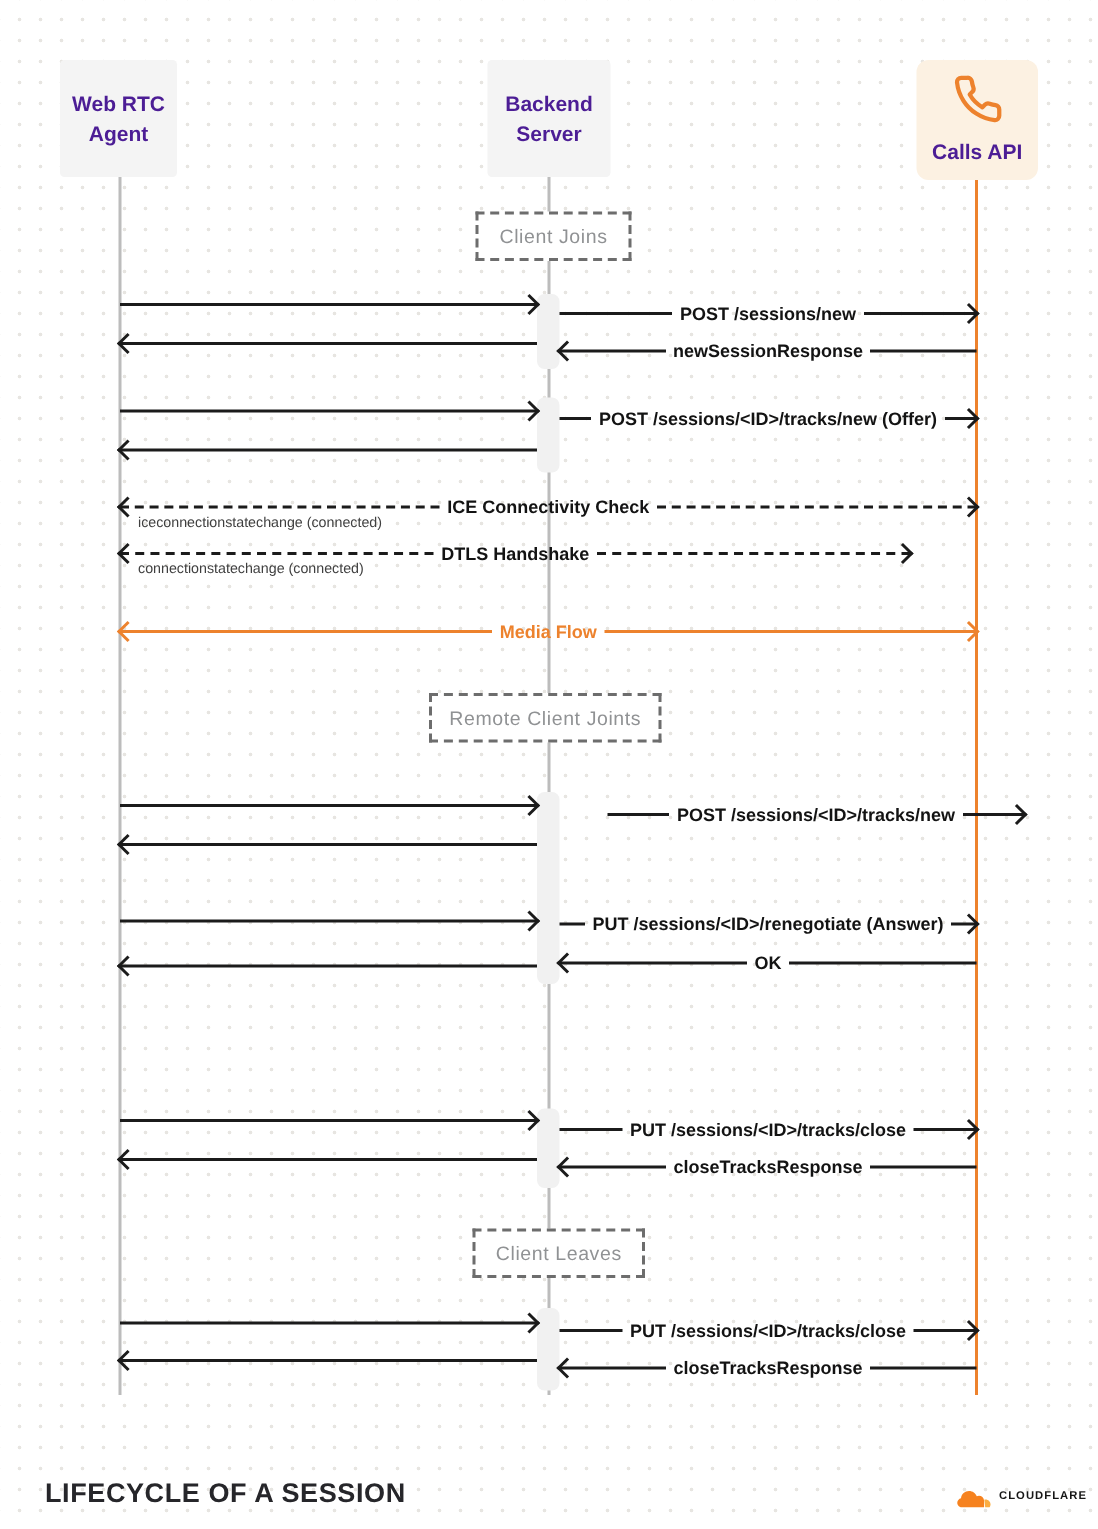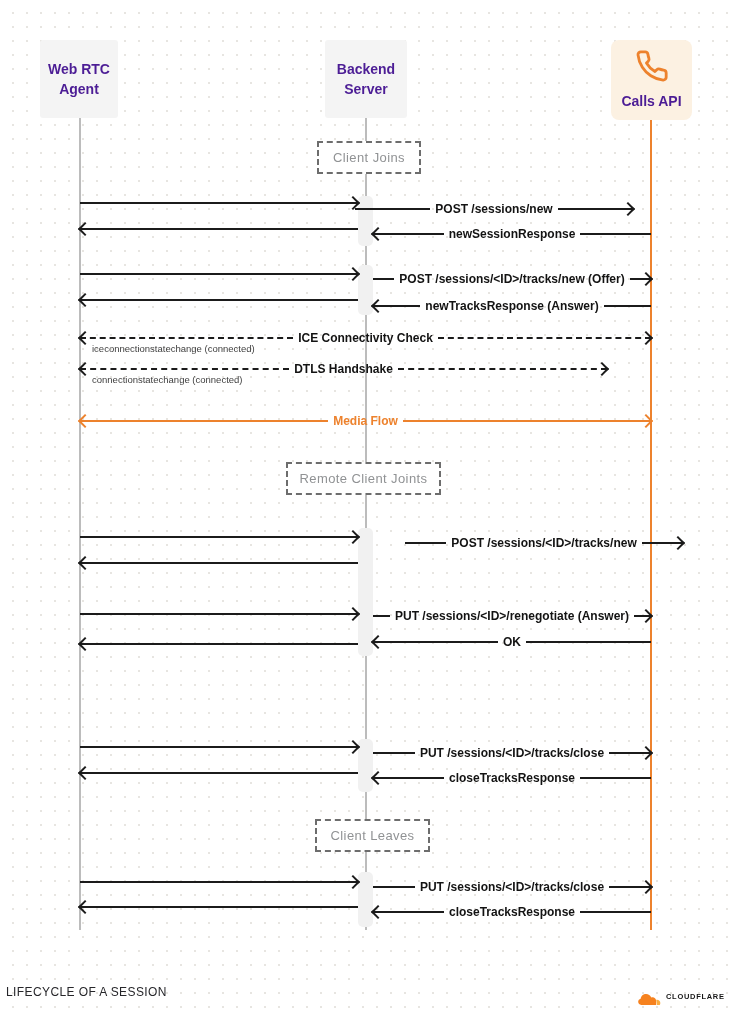--- a/index.html
+++ b/index.html
@@ -28,21 +28,21 @@
   .msg i{font-style:normal;display:block;}
   .ln{flex:1;height:0;border-top:2px solid #1b1b1b;min-width:3px;}
   .msg.dash .ln{border-top-style:dashed;}
   .lbl{font-size:12px;font-weight:bold;color:#131313;padding:0 5px;white-space:nowrap;}
   .head{width:8px;height:8px;border:solid #1b1b1b;border-width:2px 2px 0 0;flex:none;}
   .head.r{transform:rotate(45deg);margin-left:-10px;}
   .head.l{transform:rotate(-135deg);margin-right:-10px;}
   .msg.orange .ln,.msg.orange .head{border-color:#ED822D;}
   .msg.orange .lbl{color:#ED822D;}
   .note{position:absolute;font-size:9.5px;color:#3f3f3f;z-index:4;white-space:nowrap;}
-  .title{position:absolute;left:6px;top:985px;font-size:12px;font-weight:normal;letter-spacing:.4px;color:#26262a;z-index:6;}
+  .title{position:absolute;left:30px;top:985px;font-size:18px;font-weight:bold;letter-spacing:.4px;color:#26262a;z-index:6;}
   .logo{position:absolute;left:637px;top:992px;display:flex;align-items:flex-start;gap:3px;z-index:6;}
   .logo .brand{font-size:7.5px;font-weight:bold;letter-spacing:.7px;color:#161616;}
 </style>
 </head>
 <body>
 
 <div class="stage">
 
   <div class="lifeline" style="left:79px;top:118px;height:812px;"></div>
   <div class="lifeline" style="left:365px;top:118px;height:812px;"></div>
@@ -76,21 +76,21 @@
     <span>Remote Client Joints</span>
   </div>
   <div class="sect" style="left:315px;top:819px;width:111px;height:29px;">
     <span>Client Leaves</span>
   </div>
 
   <div class="msg" style="left:80px;top:195px;width:278px;">
     <i class="ln"></i>
       <i class="head r"></i>
   </div>
-  <div class="msg" style="left:355px;top:201px;width:278px;">
+  <div class="msg" style="left:373px;top:201px;width:278px;">
     <i class="ln"></i>
       <span class="lbl">POST /sessions/new</span>
       <i class="ln"></i>
       <i class="head r"></i>
   </div>
   <div class="msg" style="left:373px;top:226px;width:278px;">
     <i class="head l"></i>
       <i class="ln"></i>
       <span class="lbl">newSessionResponse</span>
       <i class="ln"></i>
@@ -102,26 +102,20 @@
 
   <div class="msg" style="left:80px;top:266px;width:278px;">
     <i class="ln"></i>
       <i class="head r"></i>
   </div>
   <div class="msg" style="left:373px;top:271px;width:278px;">
     <i class="ln"></i>
       <span class="lbl">POST /sessions/&lt;ID&gt;/tracks/new (Offer)</span>
       <i class="ln"></i>
       <i class="head r"></i>
-  </div>
-  <div class="msg" style="left:373px;top:298px;width:278px;">
-    <i class="head l"></i>
-      <i class="ln"></i>
-      <span class="lbl">newTracksResponse (Answer)</span>
-      <i class="ln"></i>
   </div>
   <div class="msg" style="left:80px;top:292px;width:278px;">
     <i class="head l"></i>
       <i class="ln"></i>
   </div>
 
   <div class="msg dash" style="left:80px;top:330px;width:571px;">
     <i class="head l"></i>
       <i class="ln"></i>
       <span class="lbl">ICE Connectivity Check</span>

